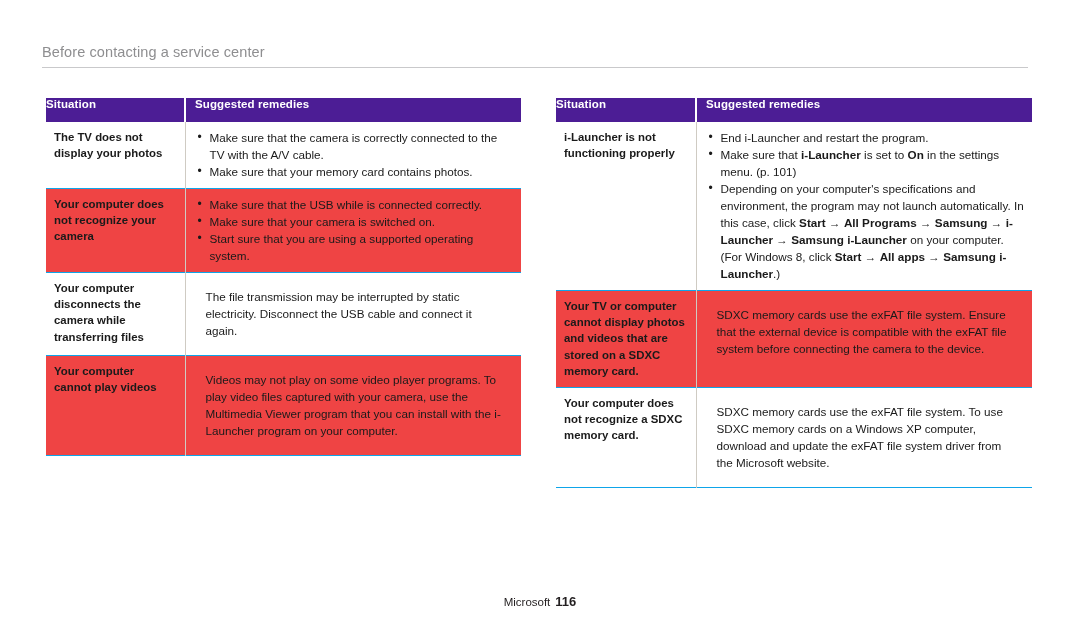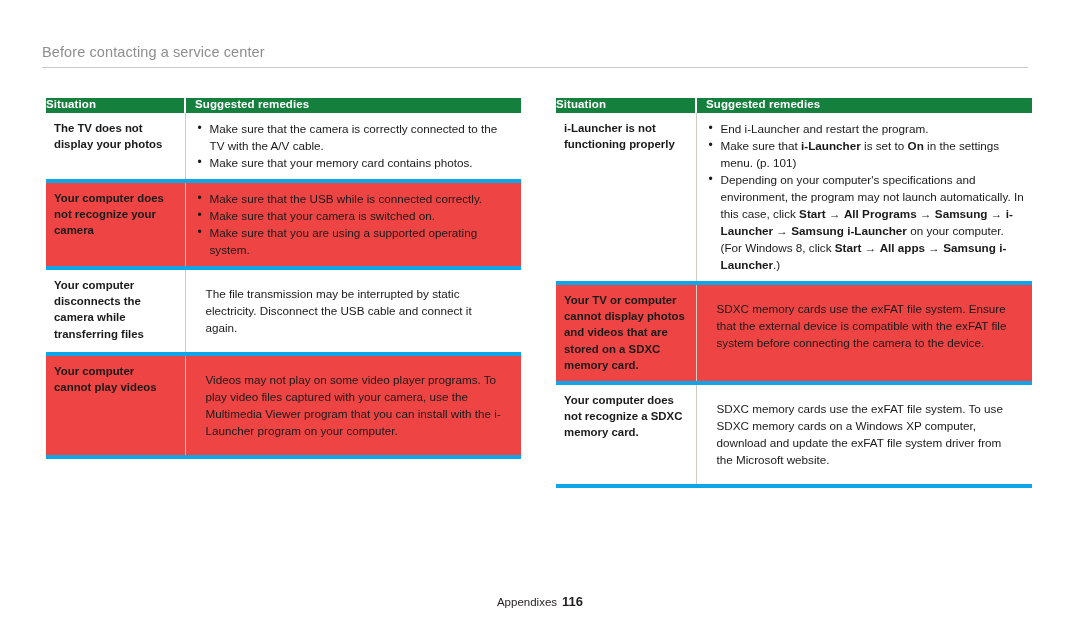--- a/index.html
+++ b/index.html
@@ -50,37 +50,37 @@
     table-layout: fixed;
   }
   table.tbl th,
   table.tbl td {
     vertical-align: top;
     padding: 0;
   }
 
   
   .thead-row th {
-    background: #15803d;
+    background: #4c1d95;
     color: #ffffff;
     font-size: 11.5px;
     font-weight: bold;
     text-align: left;
     padding: 4px 0 5px 8px;
     letter-spacing: 0.1px;
-    height: 15px;
+    height: 24px;
   }
   .thead-row th.sep {
     border-left: 2px solid #ffffff;
     padding-left: 9px;
   }
 
   
   .tbl tbody tr {
-    border-bottom: 4px solid #0ea5e9;
+    border-bottom: 1px solid #0ea5e9;
   }
   .tbl tbody tr.alt td {
     background: #ef4444;
   }
   .tbl tbody td.situation {
     font-weight: bold;
     font-size: 11.4px;
     line-height: 16.2px;
     padding: 7px 10px 8px 8px;
     border-right: 1px solid #cfcbc3;
@@ -170,21 +170,21 @@
           </td>
         </tr>
         <tr class="alt">
           <td class="situation vmid">
             <span class="situation-inner">Your computer does not recognize your camera</span>
           </td>
           <td class="remedy">
             <ul class="bullets">
               <li>Make sure that the USB while is connected correctly.</li>
               <li>Make sure that your camera is switched on.</li>
-              <li>Make sure that you are using a supported operating system.</li>
+              <li>Start sure that you are using a supported operating system.</li>
             </ul>
           </td>
         </tr>
         <tr>
           <td class="situation vmid">
             <span class="situation-inner">Your computer disconnects the camera while transferring files</span>
           </td>
           <td class="remedy vmid">
             <p class="para">The file transmission may be interrupted by static electricity. Disconnect the USB cable and connect it again.</p>
           </td>
@@ -240,14 +240,14 @@
           </td>
           <td class="remedy vmid">
             <p class="para">SDXC memory cards use the exFAT file system. To use SDXC memory cards on a Windows XP computer, download and update the exFAT file system driver from the Microsoft website.</p>
           </td>
         </tr>
       </tbody>
   </table>
 </div>
 
 <div class="footer">
-  <span>Appendixes</span><span class="page-num">116</span>
+  <span>Microsoft</span><span class="page-num">116</span>
 </div>
 
 </body></html>

